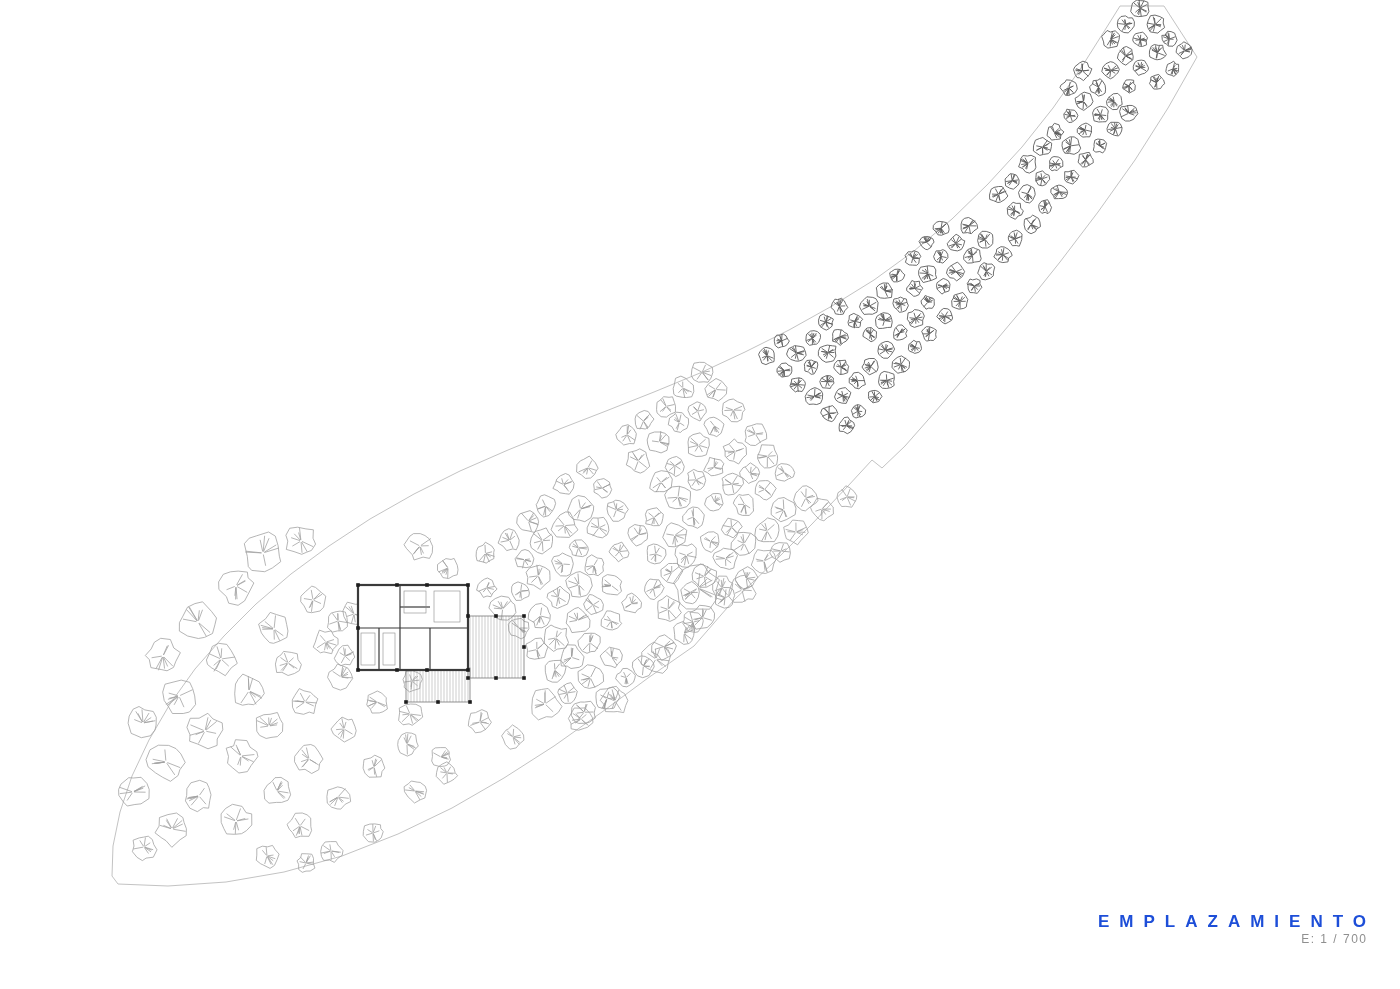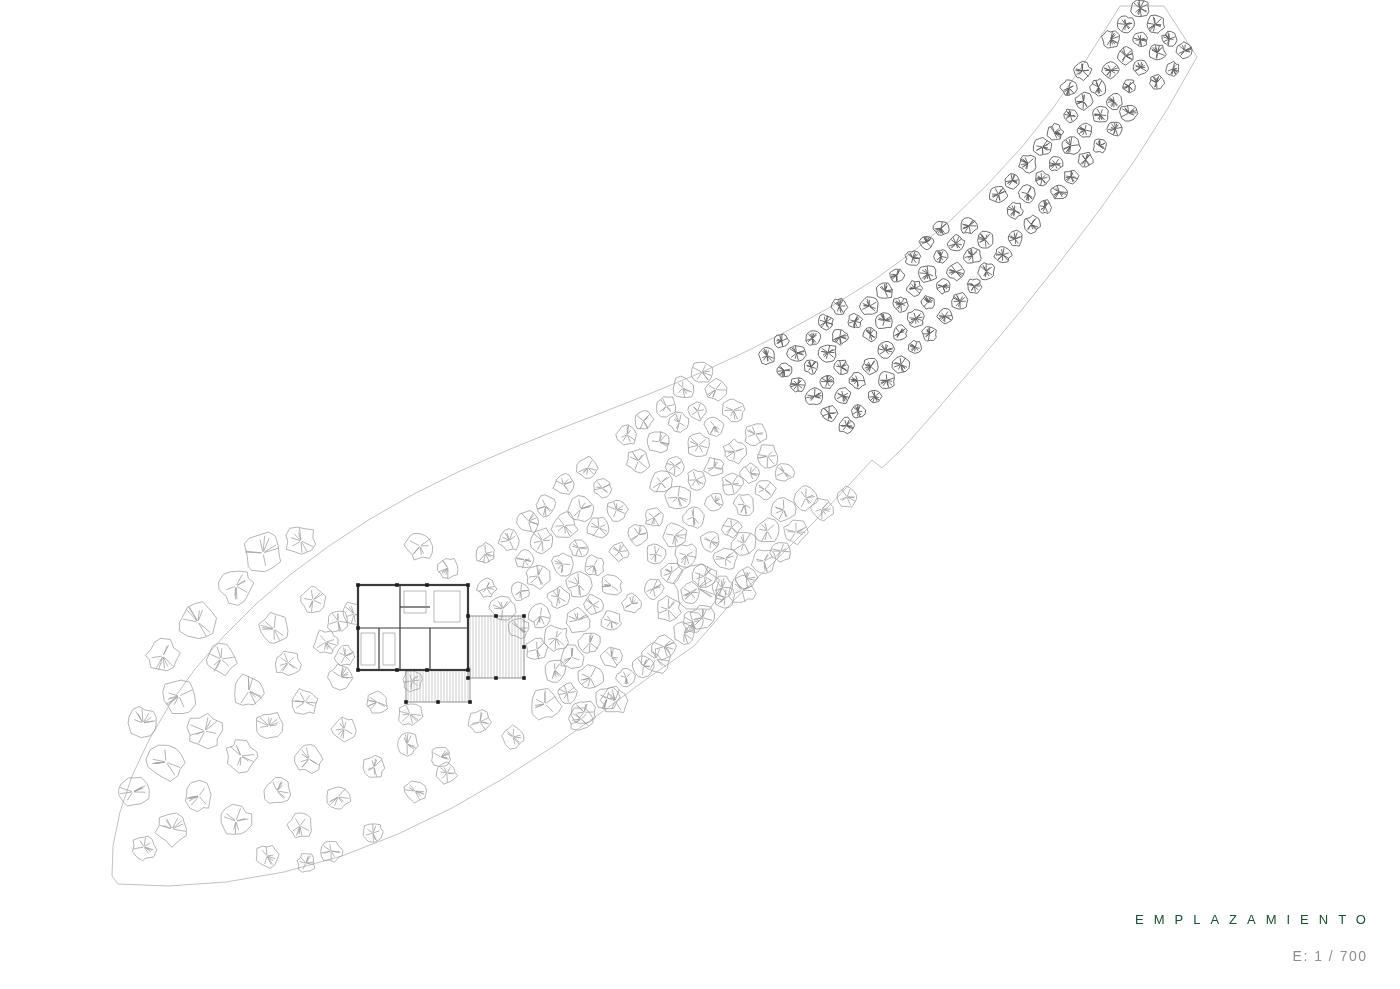--- a/index.html
+++ b/index.html
@@ -9,31 +9,31 @@
   }
   #plan-wrap{position:absolute;inset:0;}
   svg{display:block;}
   .title-block{
     position:absolute;
     right:34px;
     top:912px;
     text-align:right;
   }
   .sheet-title{
-    font-size:13px;
+    font-size:17px;
     letter-spacing:10px;
     margin-right:-10px;
-    color:#14532d;
-    font-weight:400;
+    color:#1d4ed8;
+    font-weight:700;
   }
   .sheet-scale{
-    font-size:14px;
+    font-size:12px;
     letter-spacing:1.5px;
     margin-right:-1.5px;
-    margin-top:21px;
+    margin-top:0;
     color:#8f8f8f;
   }
 </style>
 </head>
 <body>
 
 <div id="plan-wrap">
   <svg id="plan-svg" width="1400" height="989" viewBox="0 0 1400 989">
     <g id="boundary-layer">
         <path d="M1197 57L1168 108L1135 160L1098 212L1060 262L1020 312L978 362L935 412L905 446L882 468L872 460L848 486L812 524L774 562L734 600L694 646L648 678L602 712L554 746L504 778L452 808L398 834L342 856L284 872L226 882L168 886L118 884L112 876L113 846L120 812L132 776L149 740L170 704L195 669L224 636L256 604L291 574L329 546L370 519L414 494L460 471L508 450L557 430L606 411L654 392L700 373L745 352L789 330L832 306L874 280L914 251L952 219L988 184L1022 147L1053 108L1081 68L1105 30L1120 6L1164 6Z" fill="none" stroke="#c3c3c3" stroke-width="1" stroke-linejoin="round"></path>

